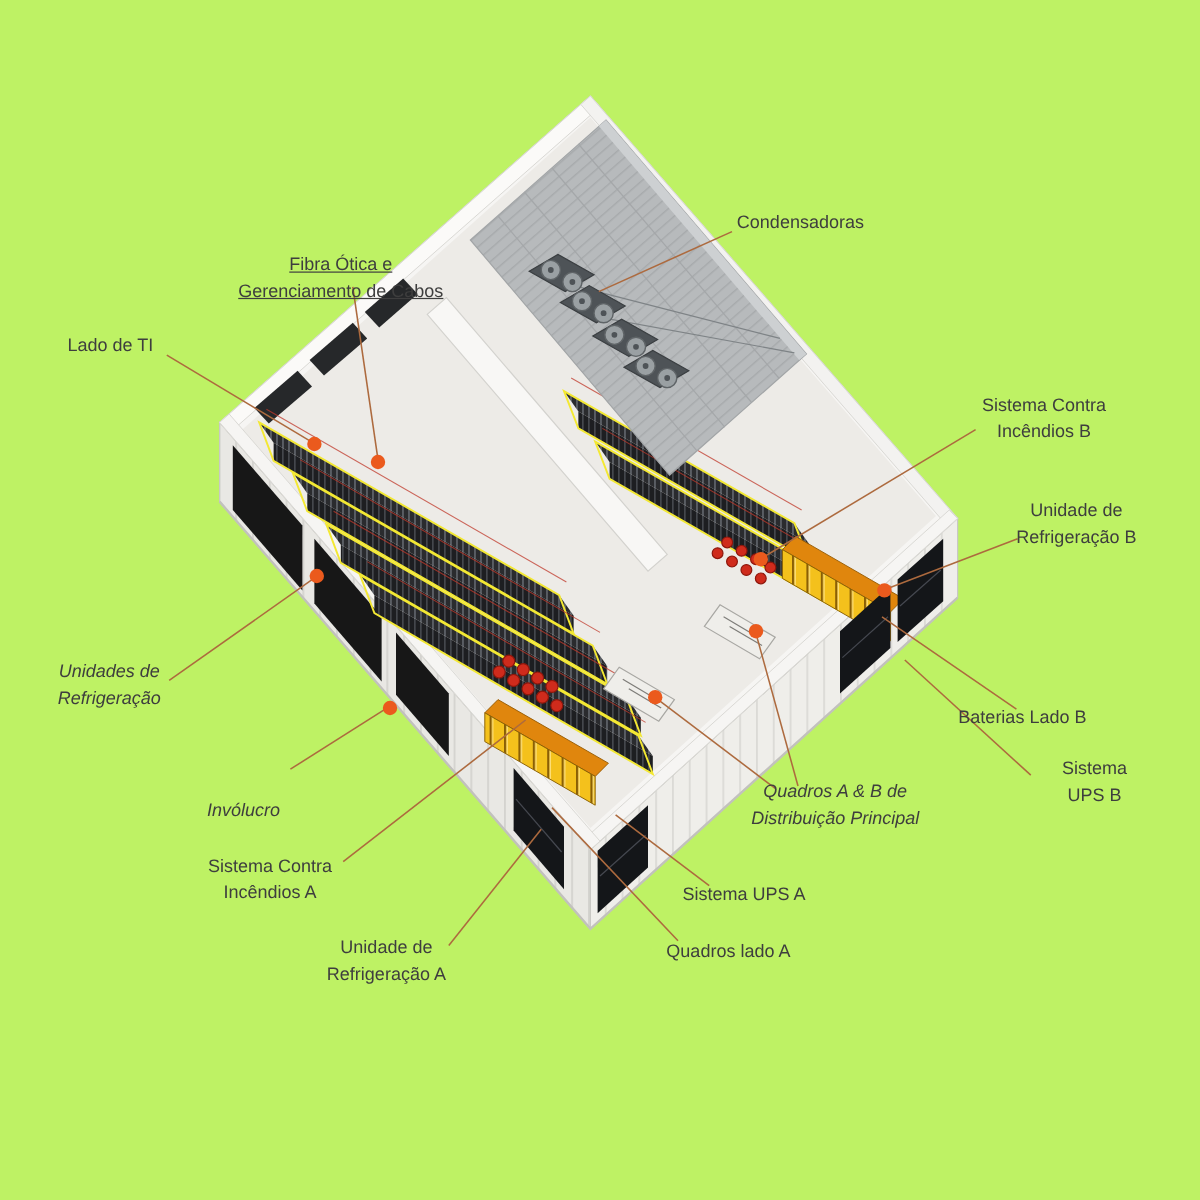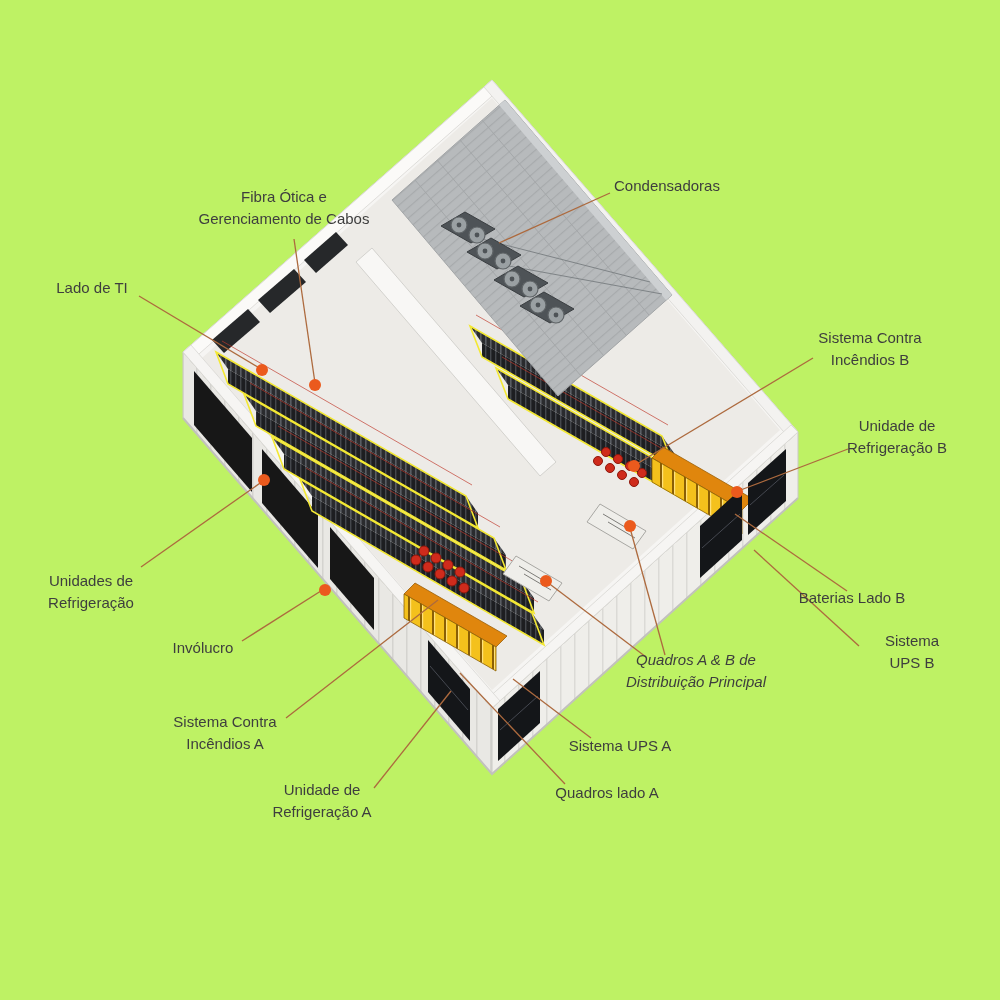--- a/index.html
+++ b/index.html
@@ -247,32 +247,32 @@
     <circle cx="325" cy="590" r="6"></circle>
     <circle cx="634" cy="466" r="6"></circle>
     <circle cx="737" cy="492" r="6"></circle>
     <circle cx="630" cy="526" r="6"></circle>
     <circle cx="546" cy="581" r="6"></circle>
   </g>
 </svg>
 
 <div>
   <div class="label" style="left:667px; top:186px;">Condensadoras</div>
-  <div class="label" style="left:284px; top:208px;">Fibra Ótica e
+  <div class="label" style="left:284px; top:232px;text-decoration:underline;">Fibra Ótica e
 Gerenciamento de Cabos</div>
   <div class="label" style="left:92px; top:288px;">Lado de TI</div>
   <div class="label" style="left:870px; top:349px;">Sistema Contra
 Incêndios B</div>
   <div class="label" style="left:897px; top:437px;">Unidade de
 Refrigeração B</div>
   <div class="label" style="left:852px; top:598px;">Baterias Lado B</div>
   <div class="label" style="left:912px; top:652px;">Sistema UPS B</div>
-  <div class="label" style="left:91px; top:592px;">Unidades de
+  <div class="label" style="left:91px; top:571px;font-style:italic;">Unidades de
 Refrigeração</div>
-  <div class="label" style="left:203px; top:648px;">Invólucro</div>
+  <div class="label" style="left:203px; top:676px;font-style:italic;">Invólucro</div>
   <div class="label" style="left:225px; top:733px;">Sistema Contra
 Incêndios A</div>
   <div class="label" style="left:322px; top:801px;">Unidade de
 Refrigeração A</div>
   <div class="label" style="left:696px; top:671px;font-style:italic;">Quadros A &amp; B de
 Distribuição Principal</div>
   <div class="label" style="left:620px; top:746px;">Sistema UPS A</div>
   <div class="label" style="left:607px; top:793px;">Quadros lado A</div>
 </div>
 

